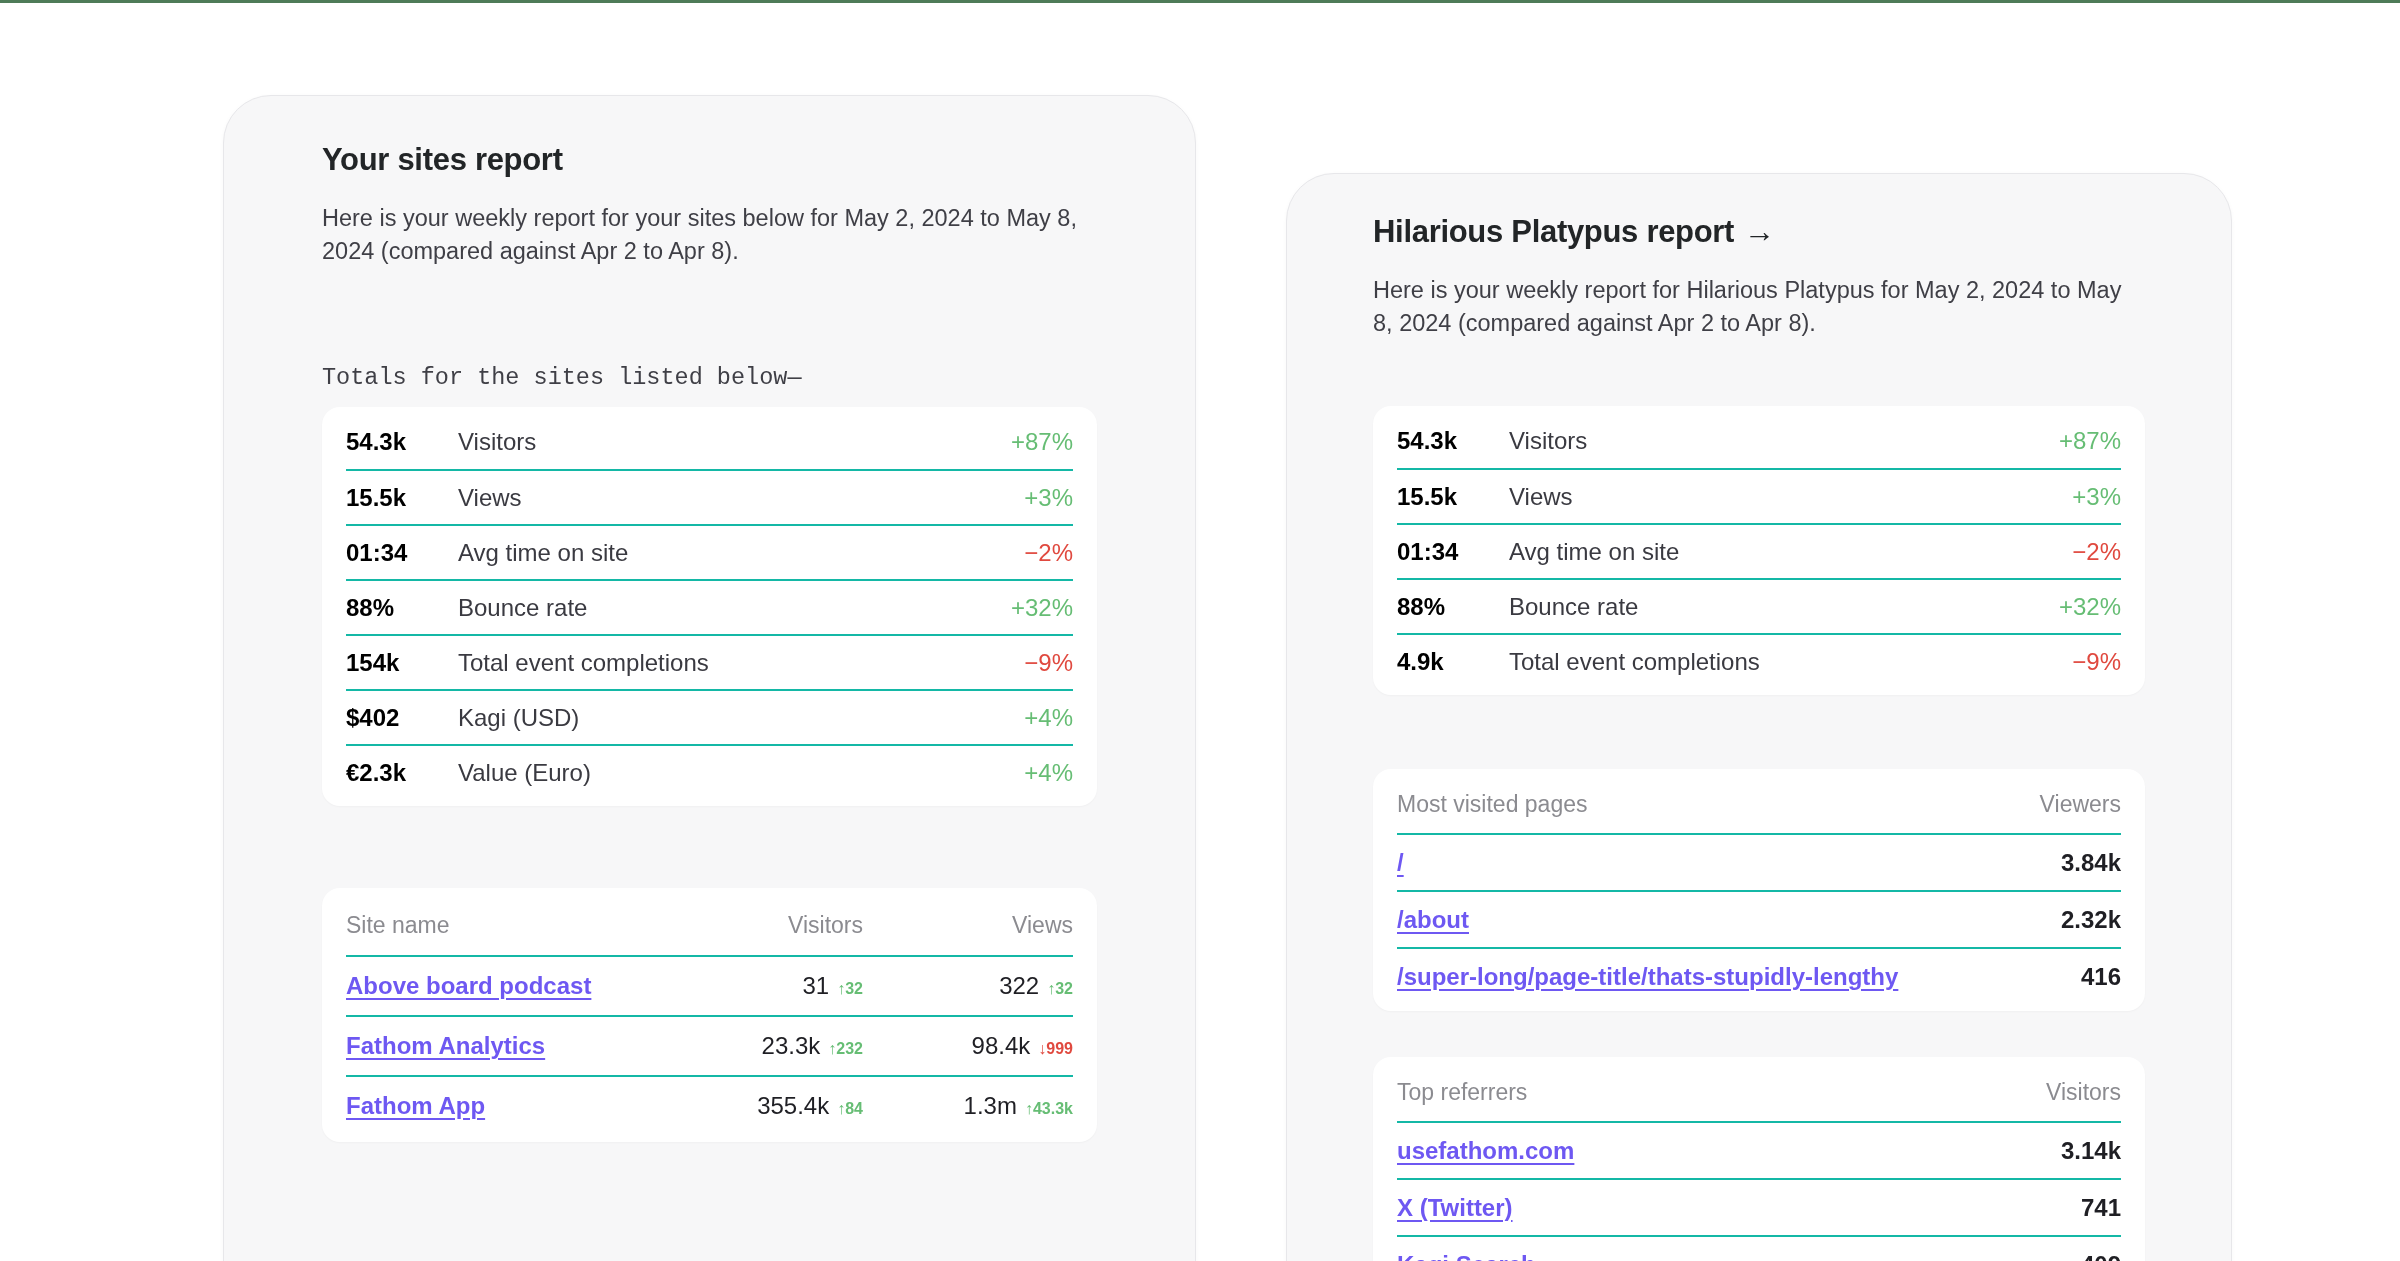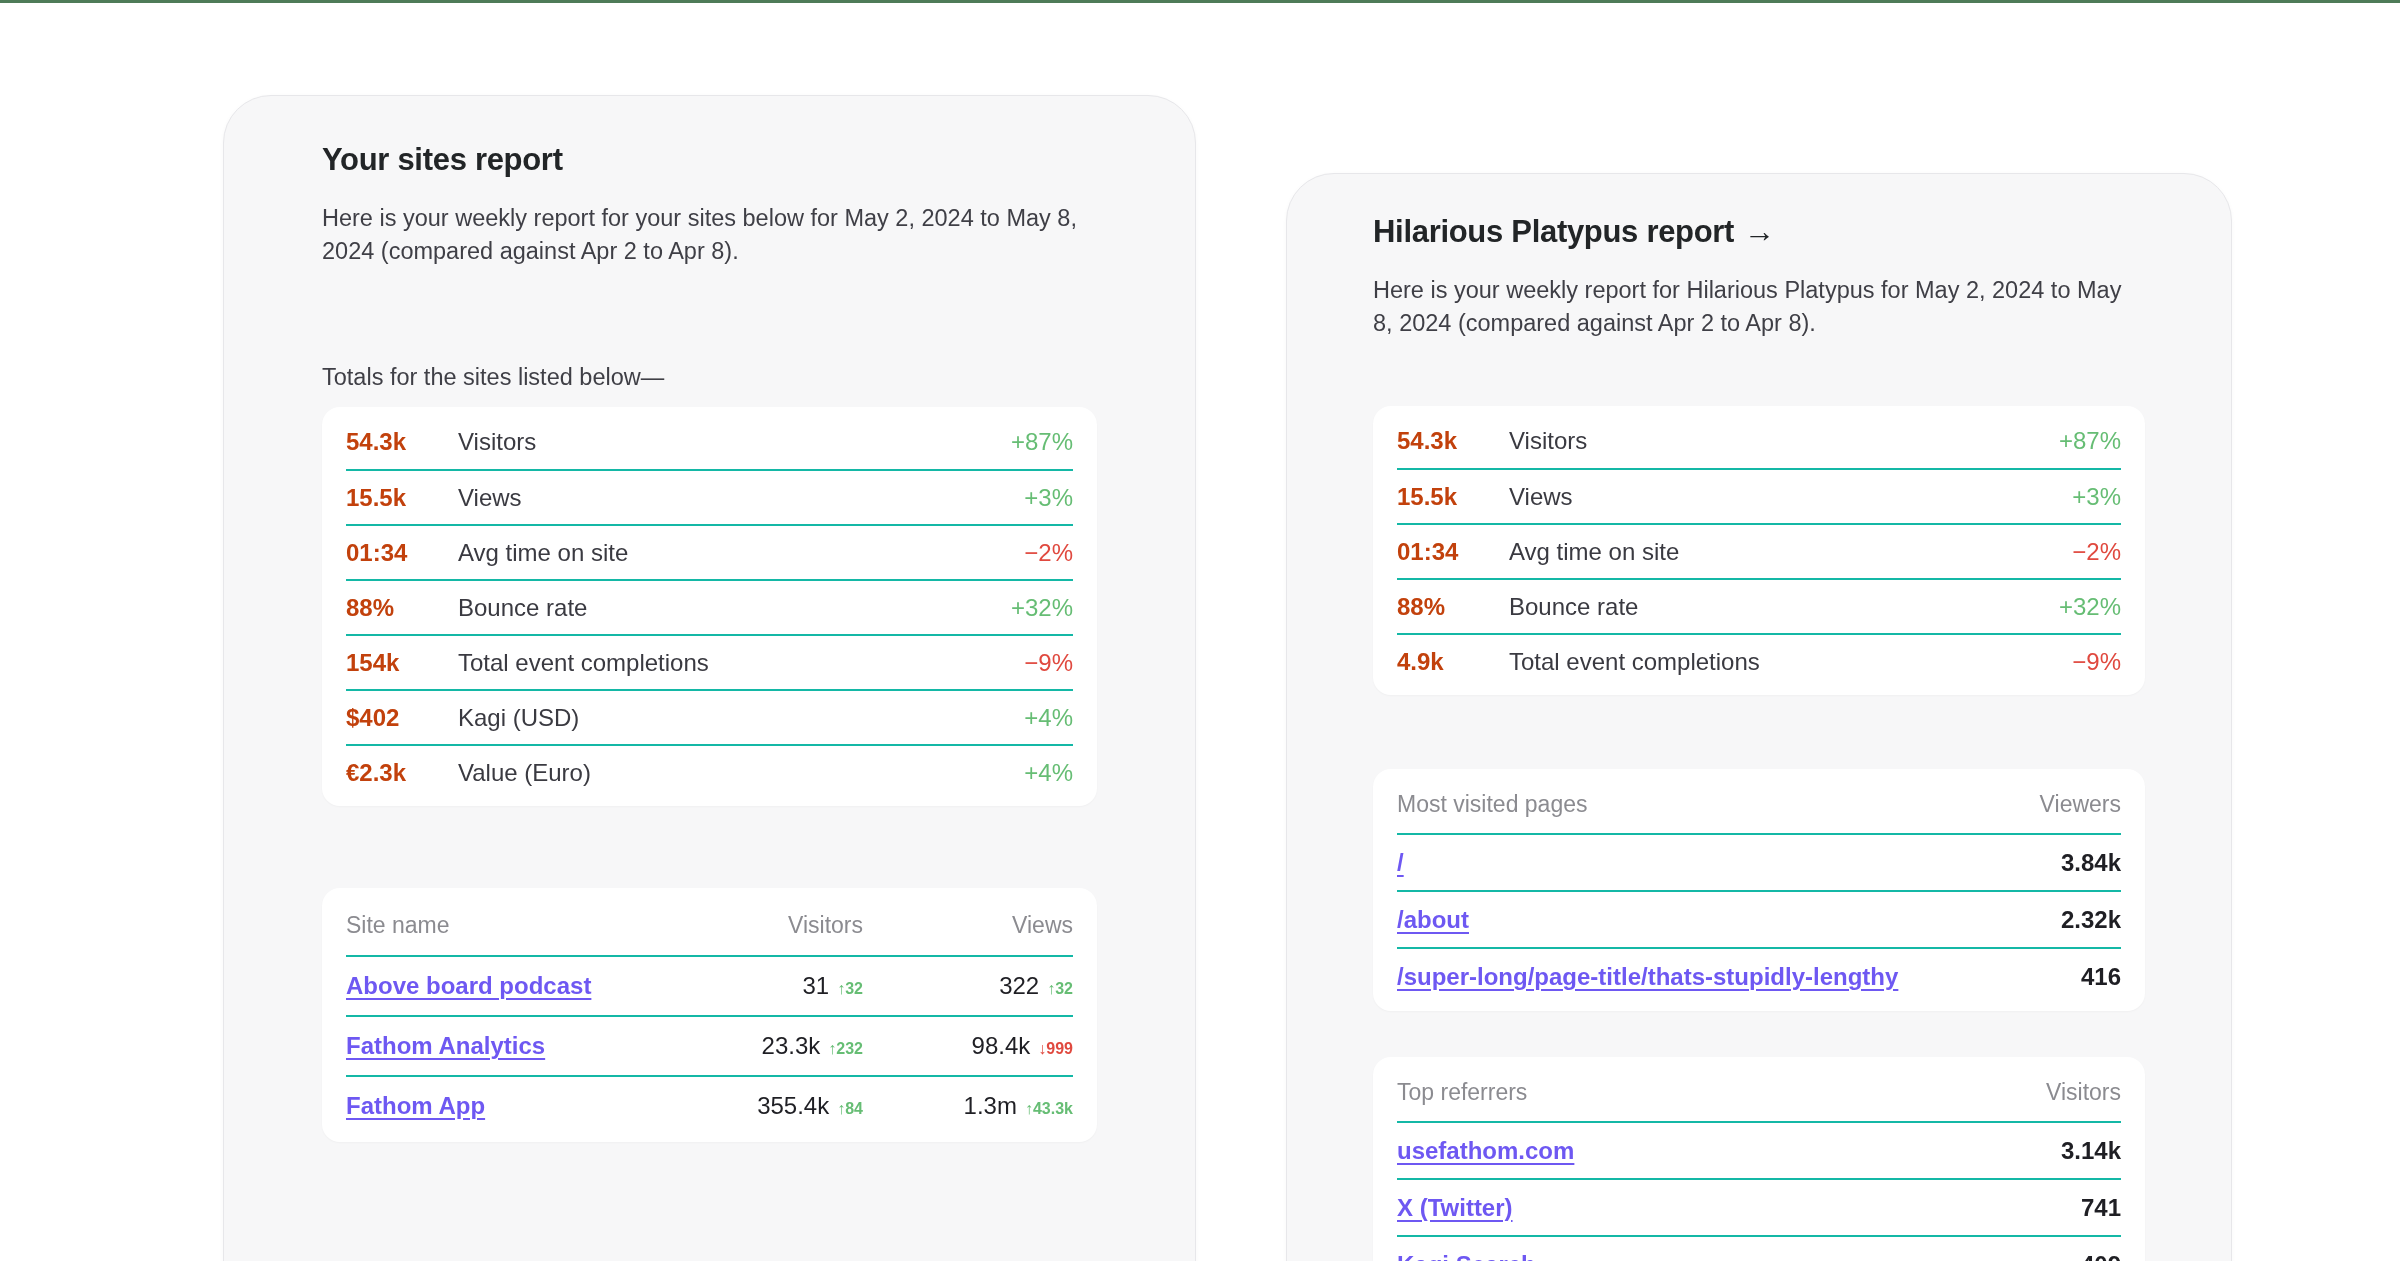--- a/index.html
+++ b/index.html
@@ -31,21 +31,21 @@
     letter-spacing: -0.3px; line-height: 40px;
   }
   .title-arrow { margin-left: 10px; }
   .intro {
     margin-top: 22px;
     font-size: 23.5px; line-height: 33px;
     color: #3f3f46; max-width: 770px;
   }
   .totals-heading {
     margin-top: 96px;
-    font-size: 23.5px; color: #3f3f46;
+    font-size: 23.5px; color: #3f3f46; font-family: Liberation Mono, monospace;
   }
 
   .wtable {
     background: #ffffff;
     border-radius: 18px;
     padding: 7px 0;
     box-shadow: 0 1px 2px rgba(20,20,25,0.03);
   }
   .mt-totals-left  { margin-top: 16px; }
   .mt-totals-right { margin-top: 66px; }
@@ -54,21 +54,21 @@
   .mt-refs   { margin-top: 46px; }
 
   .trow {
     display: flex; align-items: center;
     height: 55px; margin: 0 24px;
   }
   .trow + .trow { border-top: 2px solid #14b8a6; }
   .row-tall { height: 60px; }
   .row-med  { height: 57px; }
 
-  .tval   { width: 112px; font-size: 24px; font-weight: bold; color: #c2410c; }
+  .tval   { width: 112px; font-size: 24px; font-weight: bold; color: #000000; }
   .tlabel { flex: 1; font-size: 24px; color: #3a3a41; }
   .tchange{ font-size: 24px; }
   .up   { color: var(--green, #66bd74); }
   .down { color: var(--red,  #e0493f); }
 
   .thead span { color: #8b8b90; font-size: 23px; font-weight: normal; }
   .c-site     { flex: 1; text-align: left; }
   .c-visitors { width: 190px; text-align: right; }
   .c-views    { width: 210px; text-align: right; }
 

